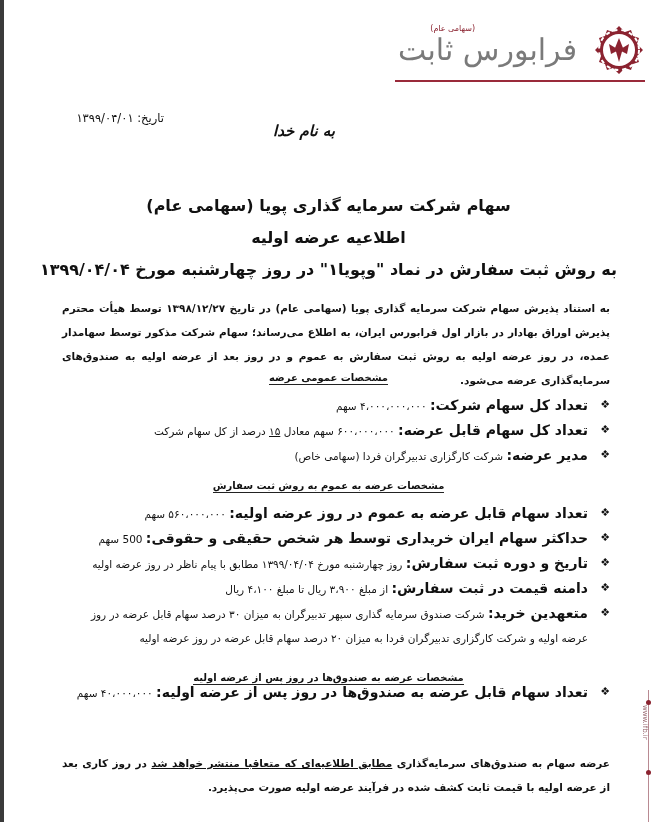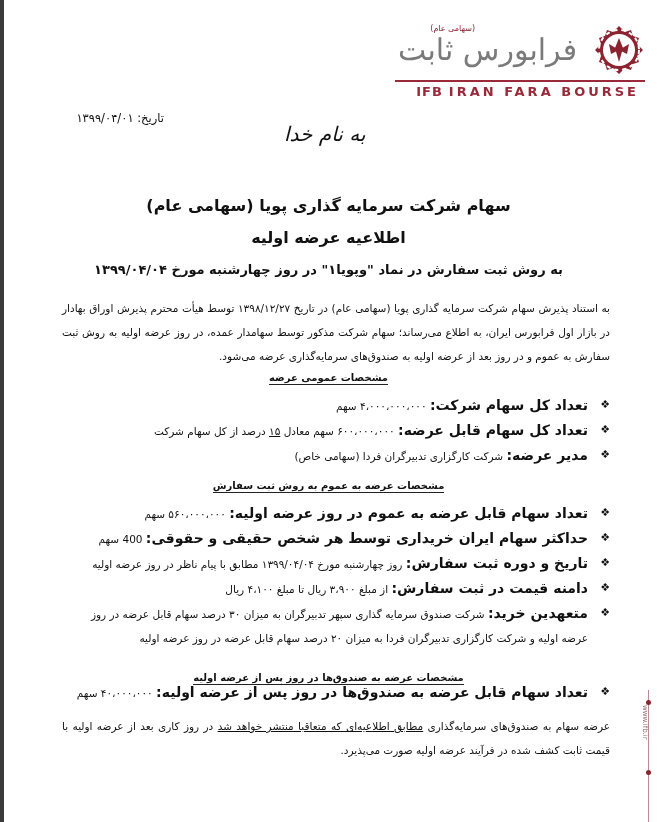--- a/index.html
+++ b/index.html
@@ -10,38 +10,38 @@
   .logo-persian { position:absolute; right:68px; top:14px; font-family:"DejaVu Serif", serif;
                   font-size:30px; color:#7a7a7a; direction:rtl; letter-spacing:-1px; }
   .logo-small { position:absolute; right:170px; top:6px; font-size:8px; color:#8b2330; direction:rtl; }
   .logo-emblem { position:absolute; right:0; top:6px; width:52px; height:52px; }
   .logo-en { position:absolute; right:6px; top:66px; font-size:13px; font-weight:bold; color:#9a2a3a;
              letter-spacing:3px; white-space:nowrap; }
   .logo-en .ifb { color:#9a2a3a; letter-spacing:1px; margin-right:6px; }
   .logo-rule { position:absolute; left:0; right:0; top:62px; height:2px; background:#9a2a3a; }
   .meta { position:absolute; left:54px; top:108px; direction:rtl; font-size:11.5px; line-height:20px; width:110px; text-align:right; }
   .meta .row { white-space:nowrap; }
-  .bismillah { position:absolute; left:284px; top:122px; font-family:"DejaVu Serif", serif; font-style:italic;
-               font-weight:normal; font-size:20px; direction:rtl; }
+  .bismillah { position:absolute; left:273px; top:122px; font-family:"DejaVu Serif", serif; font-style:italic;
+               font-weight:bold; font-size:15px; direction:rtl; }
   .titles { position:absolute; left:0; right:0; top:190px; text-align:center; direction:rtl; font-weight:bold; }
   .titles div { font-size:16px; line-height:32px; }
-  .titles .t3 { font-size:13px; }
-  .body { position:absolute; left:62px; width:548px; direction:rtl; font-size:10.5px; text-align:justify; }
+  .titles .t3 { font-size:16px; }
+  .body { position:absolute; left:62px; width:548px; direction:rtl; font-size:10.5px; text-align:justify;font-weight:bold; }
   .intro { top:296px; line-height:24px; }
   .sec-head { position:absolute; left:0; right:0; text-align:center; direction:rtl; font-weight:bold; font-size:10px; }
   .sec-head span { border-bottom:1px solid #222; padding-bottom:1px; }
   ul.bullets { position:absolute; left:62px; width:548px; direction:rtl; list-style:none; margin:0; padding:0; font-size:10.5px; }
   ul.bullets li { position:relative; padding-right:22px; line-height:24px; }
   ul.bullets li .b { position:absolute; right:0; top:0; font-size:11px; }
   ul.bullets li .k { font-weight:bold; font-size:14px; }
   .u { text-decoration:underline; }
   .sideline { position:absolute; left:648px; top:690px; width:1px; height:132px; background:#b98a92; }
   .sidedot { position:absolute; left:646px; width:5px; height:5px; border-radius:50%; background:#8b2330; }
   .sidetext { position:absolute; left:641px; top:705px; font-size:7px; color:#9a6a72; writing-mode:vertical-rl; }
-  .closing { top:714px; line-height:24px; }
+  .closing { top:751px; line-height:24px; }
 </style>
 </head>
 <body>
 
 <div class="left-edge"></div>
 
 <div class="logo">
   <span class="logo-small">(سهامی عام)</span>
   <span class="logo-persian">فرابورس ثابت</span>
   <svg class="logo-emblem" viewBox="0 0 52 52">
@@ -50,23 +50,20 @@
     </g>
     <circle cx="26" cy="26" r="16" fill="#ffffff"></circle>
     <g fill="#8b2330">
       <path d="M26 14 L30 24 L26 38 L22 24 Z"></path>
       <path d="M16 20 L26 26 L18 30 Z"></path>
       <path d="M36 20 L26 26 L34 30 Z"></path>
     </g>
     <circle cx="26" cy="26" r="20" fill="none" stroke="#ffffff" stroke-width="2" stroke-dasharray="4 4"></circle>
   </svg>
   <div class="logo-rule"></div>
-  <div class="logo-en">
-    <span class="ifb">IFB</span><span>IRAN FARA BOURSE</span>
-  </div>
 </div>
 
 <div class="meta">
   <div class="row">
     <span>تاریخ:</span>
     <span>۱۳۹۹/۰۴/۰۱</span>
   </div>
 </div>
 
 <div class="bismillah">به نام خدا</div>
@@ -107,21 +104,21 @@
 </div>
 <ul class="bullets" style="top:501px;">
   <li>
     <span class="b">❖</span>
     <span class="k">تعداد سهام قابل عرضه به عموم در روز عرضه اولیه:</span>
     <span>۵۶۰،۰۰۰،۰۰۰ سهم</span>
   </li>
   <li>
     <span class="b">❖</span>
     <span class="k">حداکثر سهام ایران خریداری توسط هر شخص حقیقی و حقوقی:</span>
-    <span>400 سهم</span>
+    <span>500 سهم</span>
   </li>
   <li>
     <span class="b">❖</span>
     <span class="k">تاریخ و دوره ثبت سفارش:</span>
     <span>روز چهارشنبه مورخ ۱۳۹۹/۰۴/۰۴ مطابق با پیام ناظر در روز عرضه اولیه</span>
   </li>
   <li>
     <span class="b">❖</span>
     <span class="k">دامنه قیمت در ثبت سفارش:</span>
     <span>از مبلغ ۳،۹۰۰ ریال تا مبلغ ۴،۱۰۰ ریال</span>

